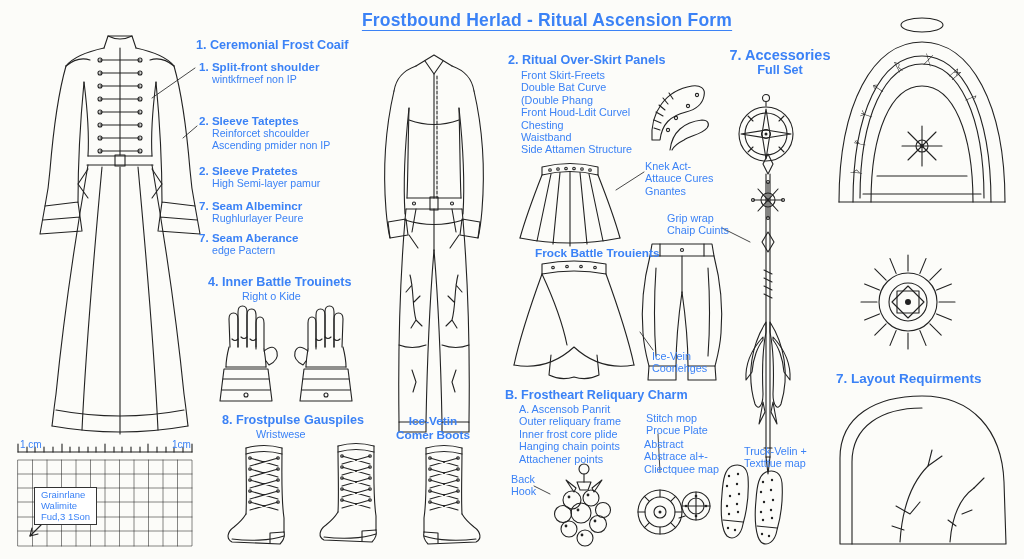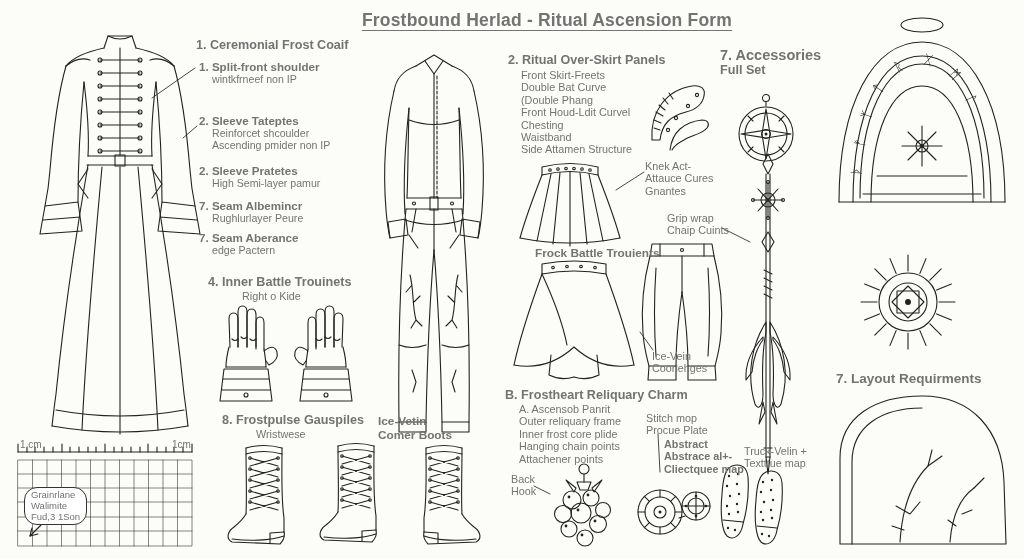--- a/index.html
+++ b/index.html
@@ -1,28 +1,28 @@
 <!DOCTYPE html>
 <html><head>
 <meta charset="utf-8">
 <style>
   * { margin:0; padding:0; box-sizing:border-box; }
   html,body { width:1024px; height:559px; }
   body { font-family:"Liberation Sans", sans-serif; background:#e8e8e4; }
-  .canvas { position:relative; width:1024px; height:559px; background:#fcfcf9; overflow:hidden; color:#737373; }
+  .canvas { position:relative; width:1024px; height:559px; background:#fcfcf9; overflow:hidden; color:#3b82f6; }
 
   .title { position:absolute; left:247px; top:10px; width:600px; text-align:center;
            font-size:17.5px; font-weight:700; letter-spacing:0.2px;
            text-decoration:underline; text-underline-offset:4px; }
 
   .lbl { position:absolute; white-space:nowrap; font-size:10.8px; line-height:12.4px; }
   .h   { font-weight:700; font-size:12.6px; line-height:14.5px; }
   .h-lg{ font-weight:700; font-size:14.5px; line-height:16px; }
   .semib { font-weight:700; font-size:11.8px; line-height:13.5px; }
-  .center { }
+  .center { text-align:center; }
   .sub-ind { padding-left:34px; font-size:10.8px; font-weight:400; }
   .item .lead { font-weight:700; font-size:11.6px; line-height:13px; }
   .item .sub  { padding-left:13px; font-size:10.6px; line-height:12.2px; font-weight:400; }
   .note-box { border:1px solid #333; background:#fff; padding:2px 6px; font-size:9.5px; line-height:10.8px; }
   .tiny { font-size:10px; line-height:10.5px; }
 
   .art { position:absolute; }
   .art svg { display:block; }
   .art path, .art circle, .art ellipse, .art line, .art rect, .art polyline {
     stroke:#222; fill:none; stroke-width:1.1; stroke-linecap:round; stroke-linejoin:round;
@@ -487,40 +487,40 @@
   <div class="lbl" style="left:511px; top:473px;">
     <div>Back</div>
     <div>Hook</div>
   </div>
 
   <div class="lbl" style="left:646px; top:412px;">
     <div>Stitch mop</div>
     <div>Procue Plate</div>
   </div>
 
-  <div class="lbl" style="left:664px; top:438px;font-weight:bold;">
+  <div class="lbl" style="left:644px; top:438px;">
     <div>Abstract</div>
     <div>Abstrace al+-</div>
     <div>Cliectquee map</div>
   </div>
 
   <div class="lbl" style="left:744px; top:445px;">
     <div>Truck-Velin +</div>
     <div>Textttue map</div>
   </div>
 
   <div class="lbl center" style="left:720px; top:47px; width:120px;">
     <div class="h-lg">7. Accessories</div>
     <div class="h">Full Set</div>
   </div>
 
 
   <div class="lbl h" style="left:836px; top:372px; font-size:13.5px;">7. Layout Requirments</div>
 
   <div class="lbl tiny" style="left:20px; top:440px;">1 cm</div>
   <div class="lbl tiny" style="left:172px; top:440px;">1cm</div>
-  <div class="lbl note-box" style="left:24px; top:487px;border-radius:13px;">
+  <div class="lbl note-box" style="left:34px; top:487px;">
     <div>Grainrlane</div>
     <div>Walimite</div>
     <div>Fud,3 1Son</div>
   </div>
 
 </div>
 
 </body></html>

